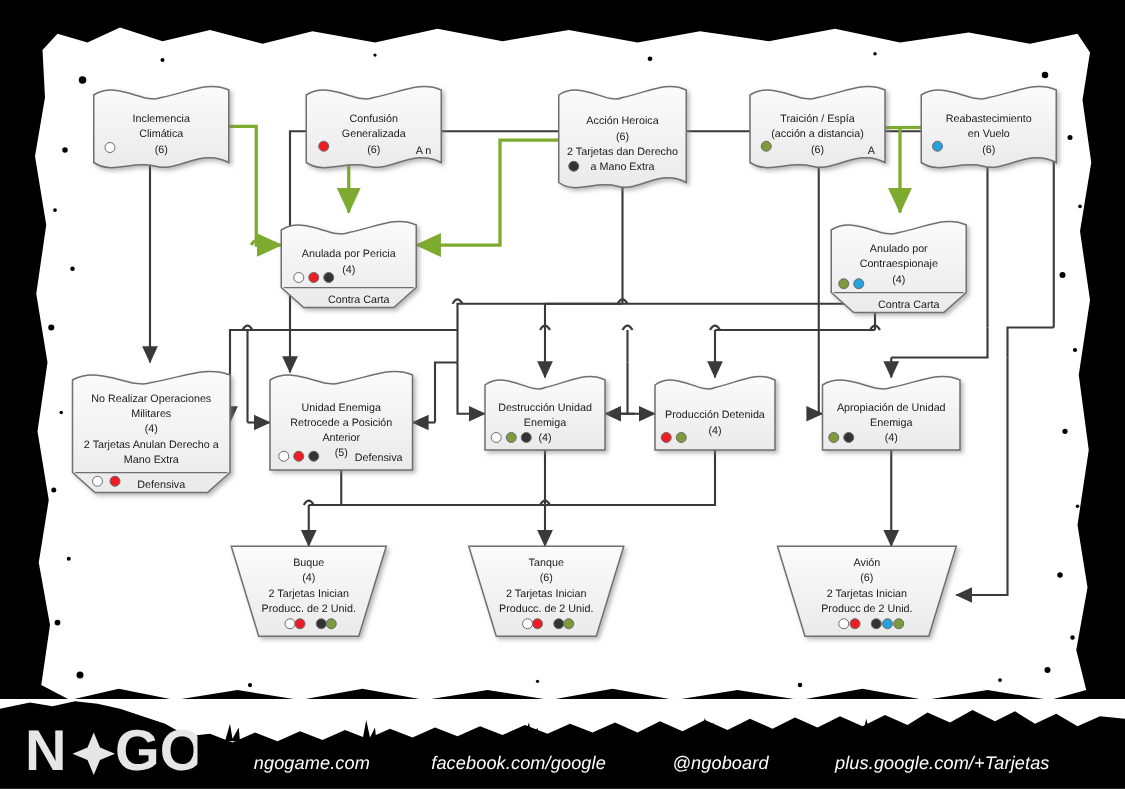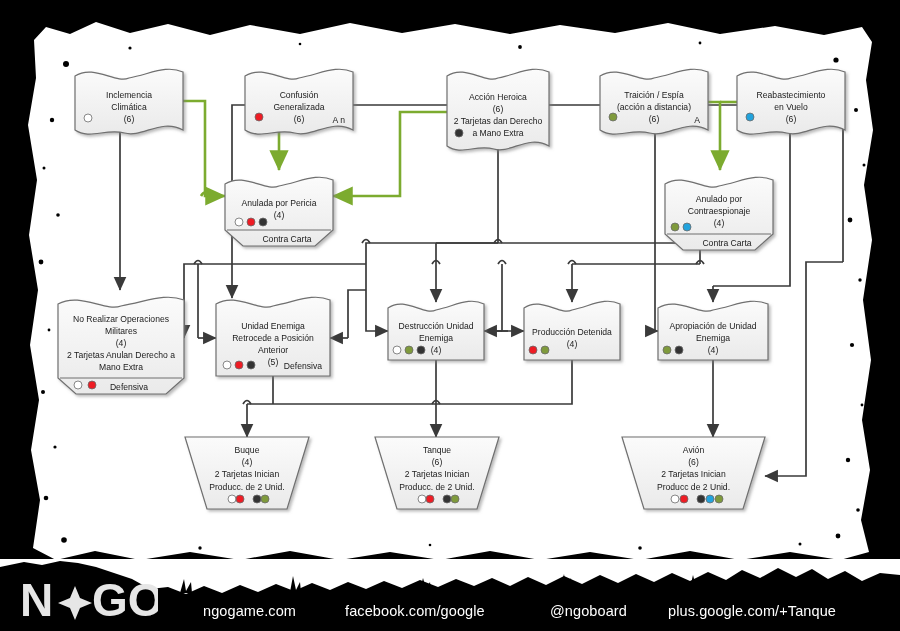--- a/index.html
+++ b/index.html
@@ -1,21 +1,21 @@
 <!DOCTYPE html>
 <html><head>
 <meta charset="utf-8">
 <style>
   html,body{margin:0;padding:0;background:#000;}
   body{width:900px;height:631px;overflow:hidden;font-family:"Liberation Sans",sans-serif;}
   #root{position:relative;width:900px;height:631px;background:#000;}
   #frame{position:absolute;left:0;top:0;width:900px;height:631px;}
   #canvas{position:absolute;left:0;top:0;width:900px;height:631px;}
   #footer{position:absolute;left:0;bottom:0;width:900px;height:72px;overflow:hidden;}
-  .flinks{position:absolute;left:0;bottom:0;width:868px;height:40px;display:flex;align-items:center;}
+  .flinks{position:absolute;left:0;bottom:0;width:868px;height:40px;display:flex;align-items:center;font-style:italic;}
   .flink{color:#fff;font-size:14.5px;font-family:"Liberation Sans",sans-serif;letter-spacing:.1px;white-space:nowrap;position:absolute;}
   .logo{position:absolute;left:18px;bottom:3px;width:140px;height:62px;}
 </style>
 </head>
 <body>
 
 <div id="root">
 
   <svg id="canvas" viewBox="0 0 900 631">
     <defs>
@@ -312,18 +312,18 @@
       </g>
     </svg>
     <svg class="logo" viewBox="0 0 140 62">
       <text x="2" y="50" font-family="Liberation Sans, sans-serif" font-size="46" font-weight="bold" fill="#e6e6e6">N</text>
       <path d="M57,20 L62,32 L74,37 L62,42 L57,54 L52,42 L40,37 L52,32 Z" fill="#e6e6e6"></path>
       <text x="74" y="50" font-family="Liberation Sans, sans-serif" font-size="46" font-weight="bold" fill="#e6e6e6">GO</text>
     </svg>
     <div class="flinks" id="flinks">
         <div class="flink" style="left: 203px;">ngogame.com</div>
         <div class="flink" style="left: 345px;">facebook.com/google</div>
-        <div class="flink" style="left: 538px; margin-left: 12px;">@ngoboard</div>
-        <div class="flink" style="left: 668px;">plus.google.com/+Tanque</div>
+        <div class="flink" style="left: 538px;">@ngoboard</div>
+        <div class="flink" style="left: 668px;">plus.google.com/+Tarjetas</div>
       </div>
   </div>
 
 </div>
 
 </body></html>

